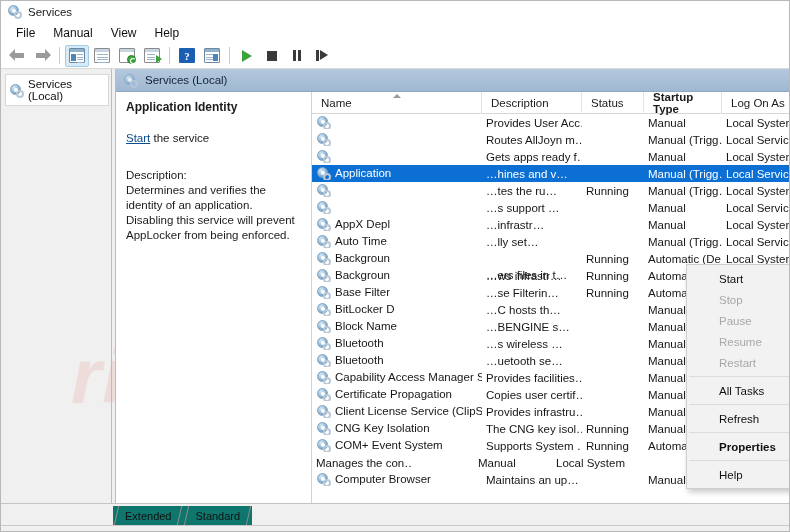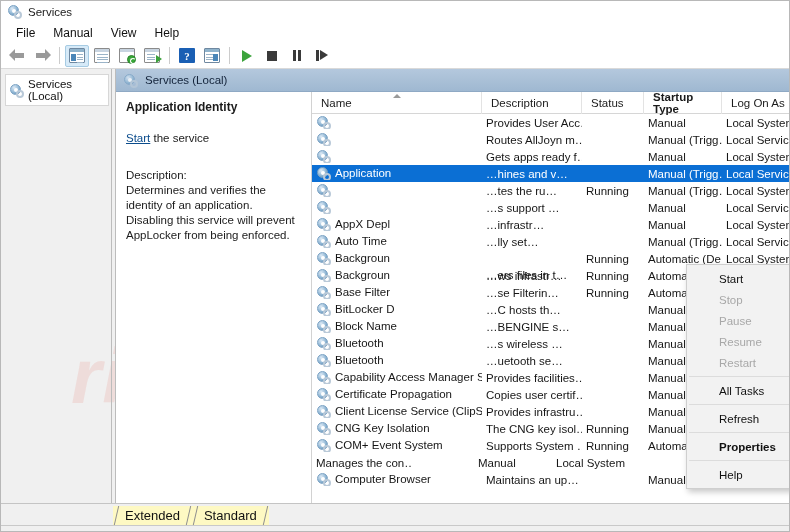--- a/index.html
+++ b/index.html
@@ -321,22 +321,22 @@
     position: relative; z-index: 3;
     height: 22px; background: #f0f0f0;
     display: flex; align-items: flex-end;
     padding-left: 112px;
     border-top: 1px solid #c4c4c4;
   }
   .tab {
     position: relative;
     height: 19px; padding: 0 12px 0 12px;
     display: flex; align-items: center;
-    font-size: 13px; color: #111;
-    background: #fef9c3;
+    font-size: 11px; color: #111;
+    background: #0f766e;
   }
   .tab::before, .tab::after {
     content: ""; position: absolute; top: 0; width: 1px; height: 19px;
     background: #8e8e8e;
   }
   .tab::before { left: 3px; transform: skewX(-13deg); }
   .tab::after  { right: 3px; transform: skewX(-13deg); }
 
   .statusbar {
     position: relative; z-index: 3;

